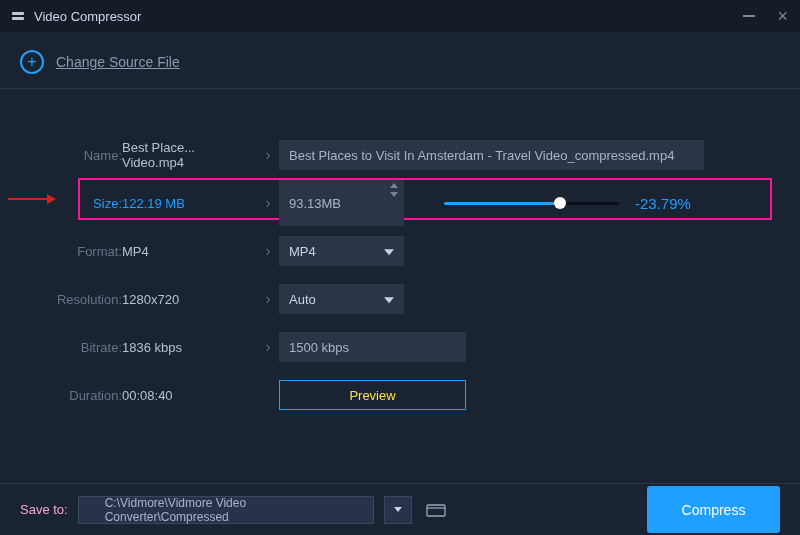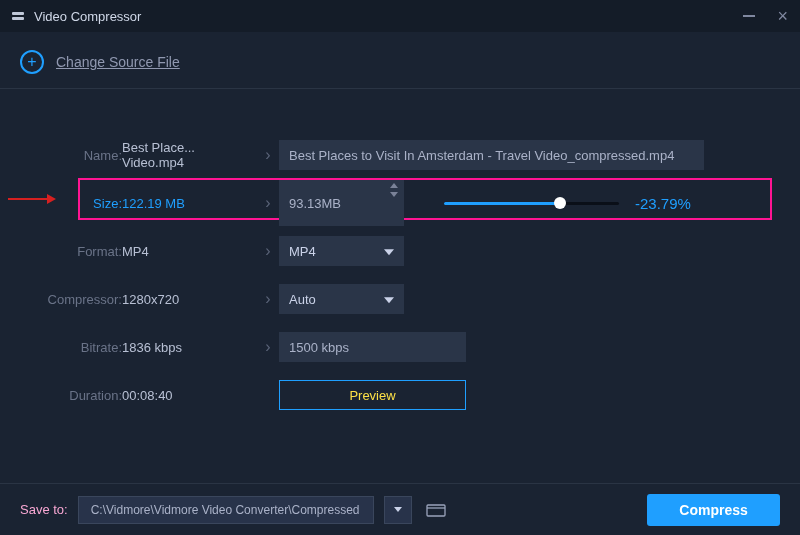--- a/index.html
+++ b/index.html
@@ -297,21 +297,21 @@
     }
     .saveto-label {
       color: #f9a8d4;
       font-size: 13px;
     }
     .saveto-path {
       background: #28334a;
       border: 1px solid #3a465c;
       height: 28px;
       width: 296px;
-      padding: 0 12px;
+      padding: 0 26px;
       display: flex;
       align-items: center;
       color: #aab2c8;
       font-size: 12px;
     }
     .saveto-caret {
       background: #28334a;
       border: 1px solid #3a465c;
       height: 28px;
       width: 28px;
@@ -337,28 +337,27 @@
     }
     .folder-svg {
       width: 20px;
       height: 14px;
     }
     .spacer {
       flex: 1;
     }
     .compress-btn {
       width: 133px;
-      height: 32px;
+      height: 47px;
       background: #1f9fff;
       color: #fff;
       border: none;
       border-radius: 3px;
       font-size: 14px;
       cursor: pointer;
-      font-weight: bold;
     }
   </style>
 </head>
 <body>
 
 <div class="titlebar">
   <div class="titlebar-left">
     <span class="app-icon"></span>
     <span class="titlebar-title">Video Compressor</span>
   </div>
@@ -412,21 +411,21 @@
     <div class="row-label">Format:</div>
     <div class="row-value">MP4</div>
     <div class="chevron">›</div>
     <div class="select-box">
       <button class="select-input">MP4</button>
       <div class="select-caret"></div>
     </div>
   </div>
 
   <div class="form-row">
-    <div class="row-label">Compressor:</div>
+    <div class="row-label">Resolution:</div>
     <div class="row-value">1280x720</div>
     <div class="chevron">›</div>
     <div class="select-box">
       <button class="select-input">Auto</button>
       <div class="select-caret"></div>
     </div>
   </div>
 
   <div class="form-row">
     <div class="row-label">Bitrate:</div>

